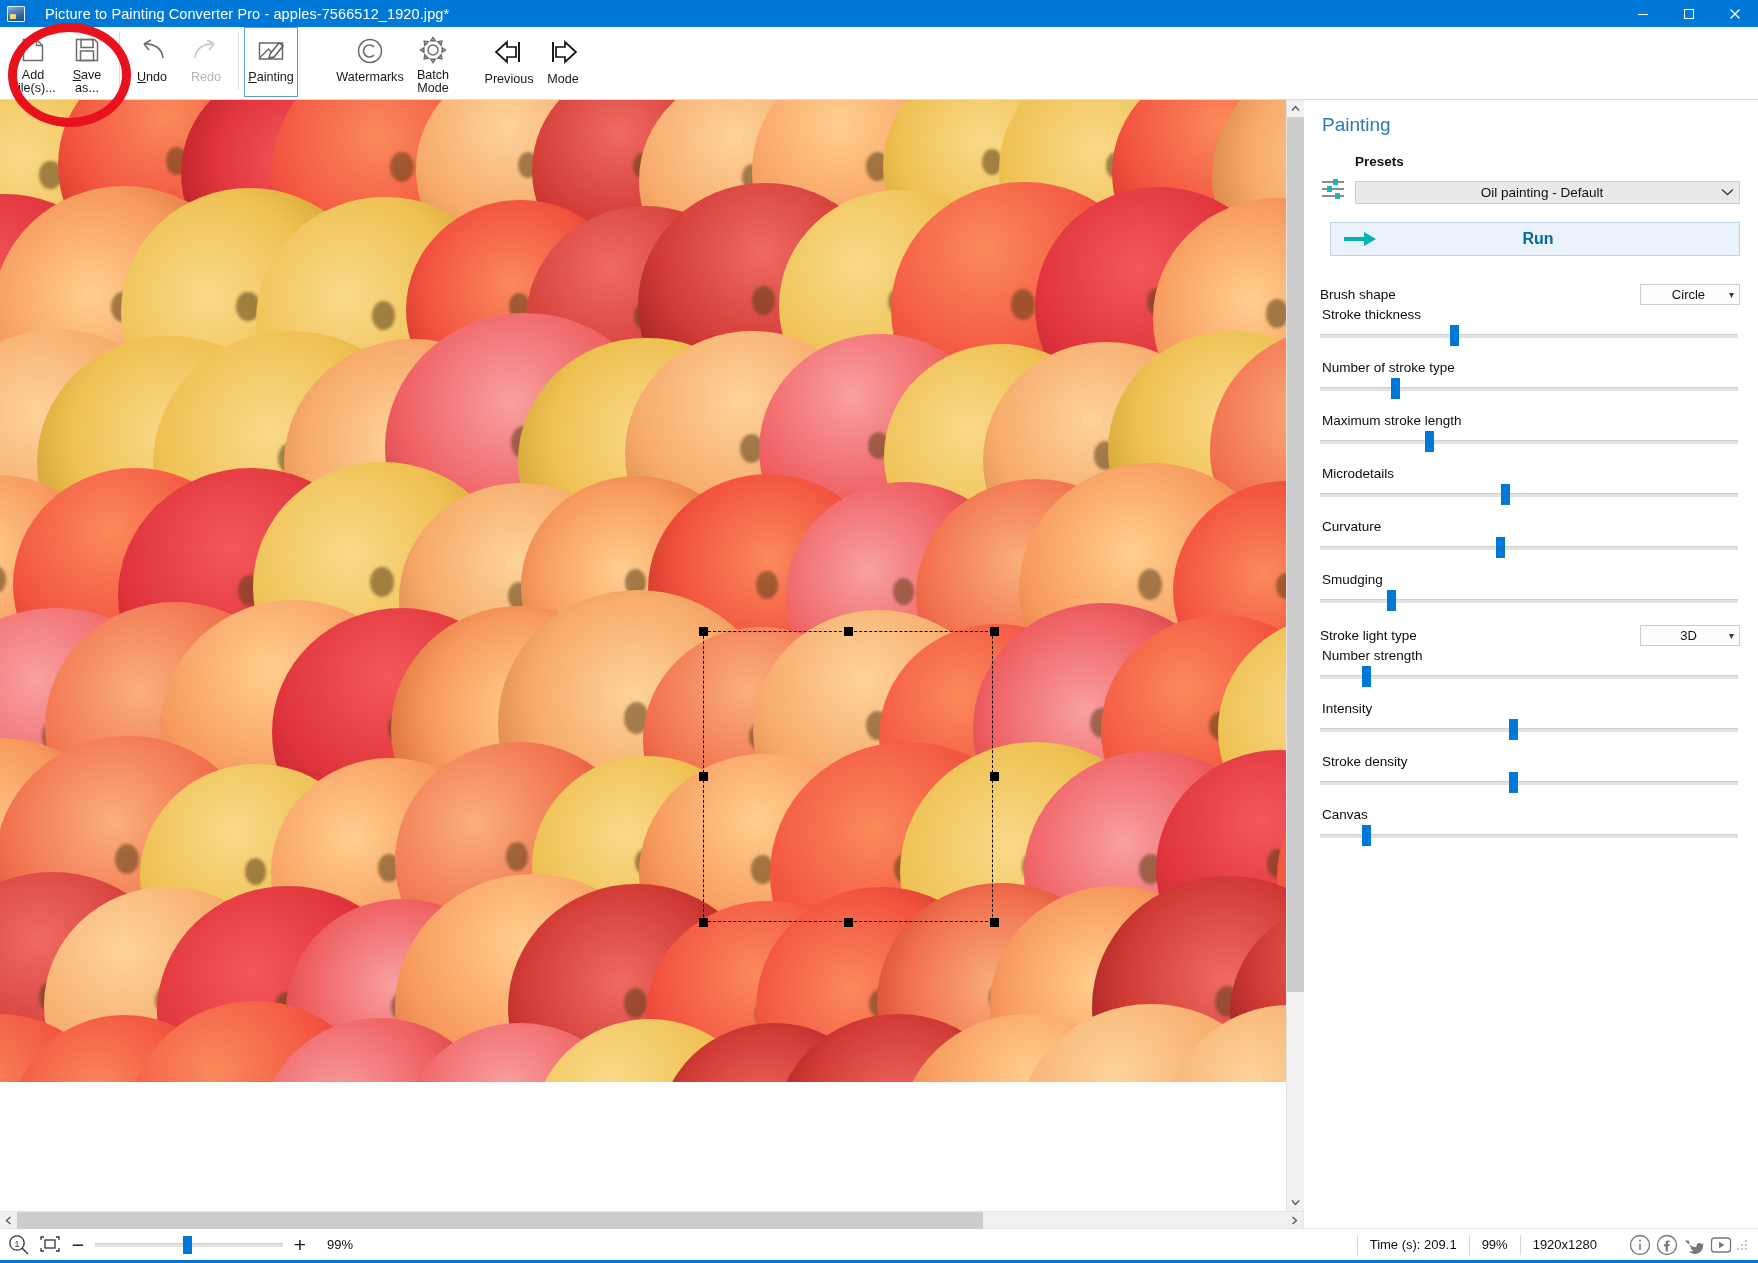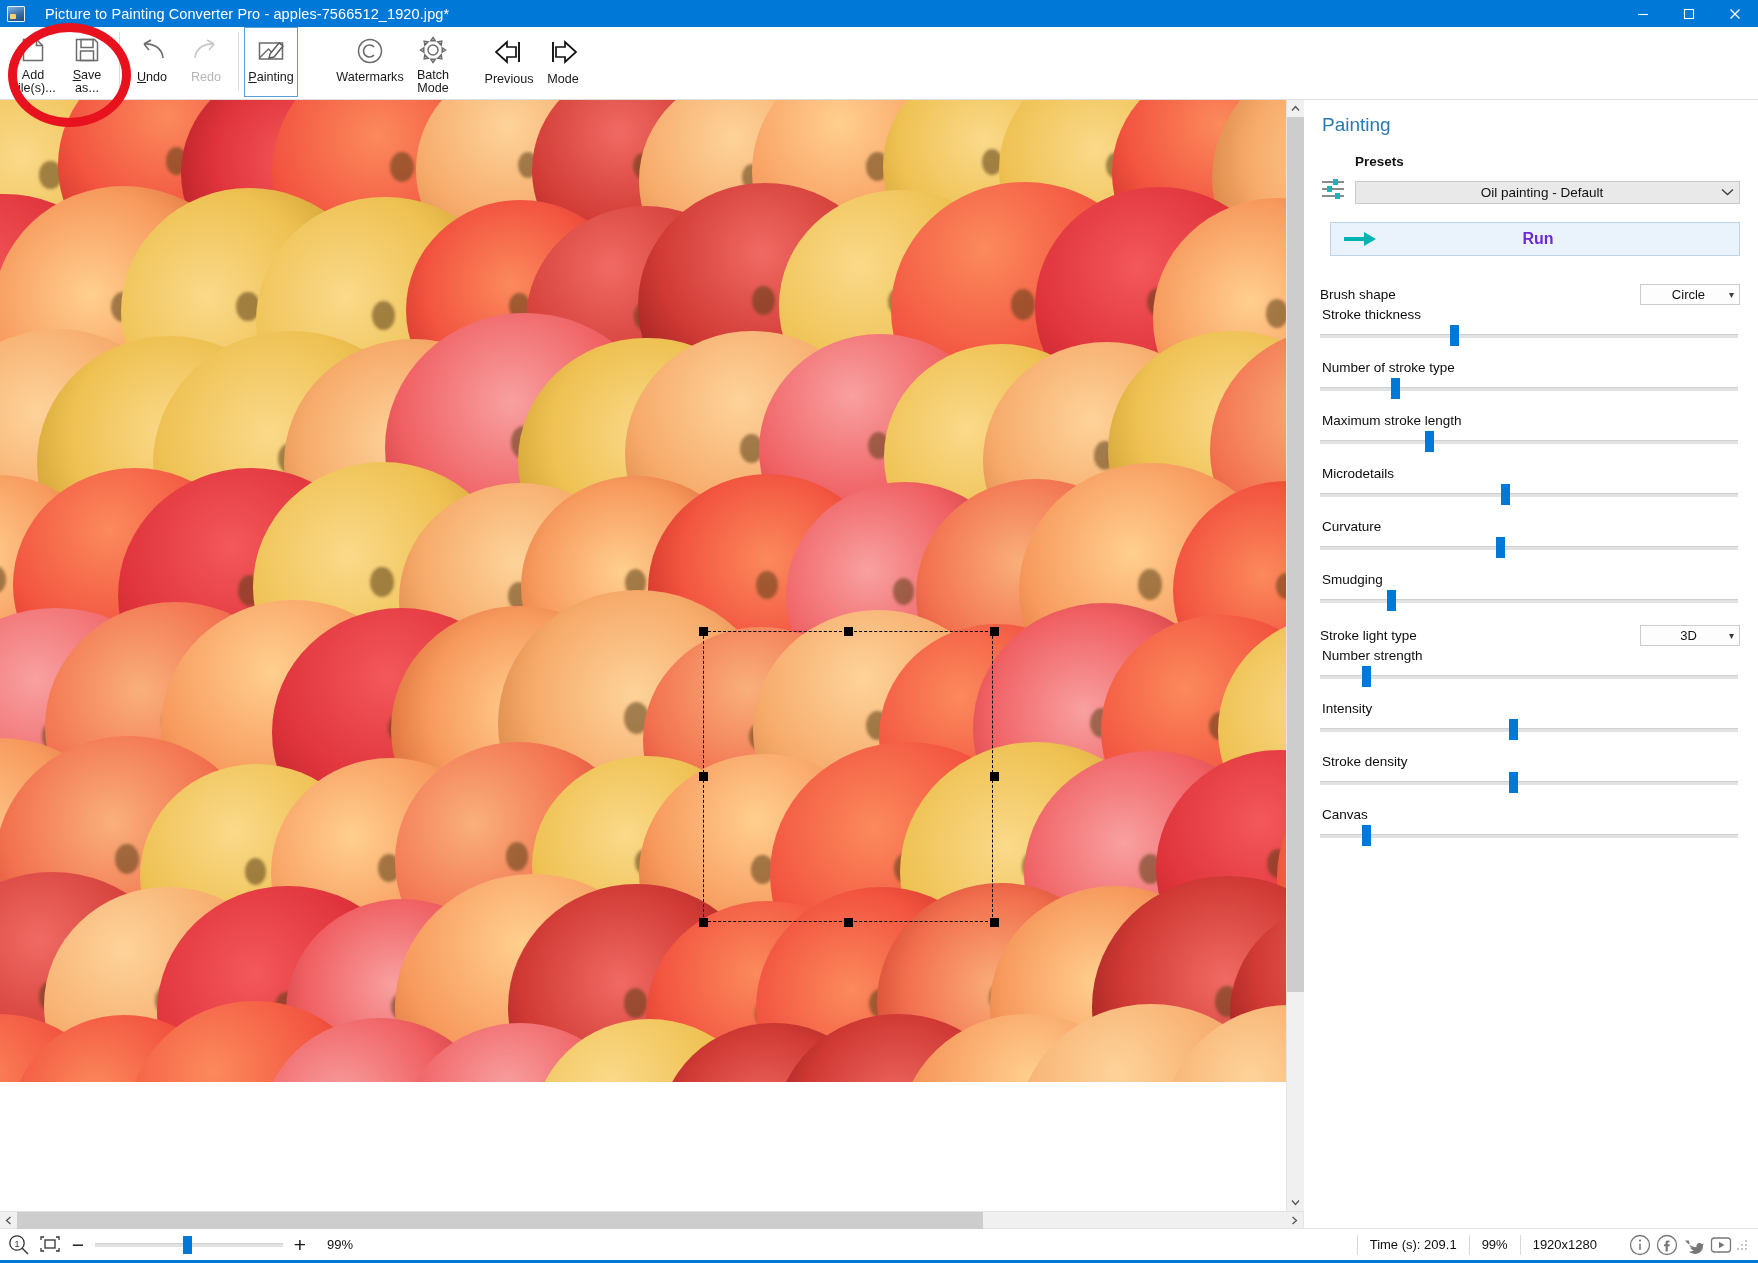--- a/index.html
+++ b/index.html
@@ -290,21 +290,21 @@
 
   .run-btn {
     height: 34px;
     margin: 0 0 28px 10px;
     background: #eaf3fb;
     border: 1px solid #bcd3e8;
     display: flex;
     align-items: center;
     font-size: 16px;
     font-weight: bold;
-    color: #6d28d9;
+    color: #0369a1;
     position: relative;
     cursor: default;
     justify-content: flex-end;
   }
   .run-arrow {
     width: 34px; height: 20px;
     margin-left: 12px; margin-right: 0;
     flex: 0 0 34px;
   }
   .run-label { flex: 1 1 auto; text-align: center; margin-right: 40px; }

